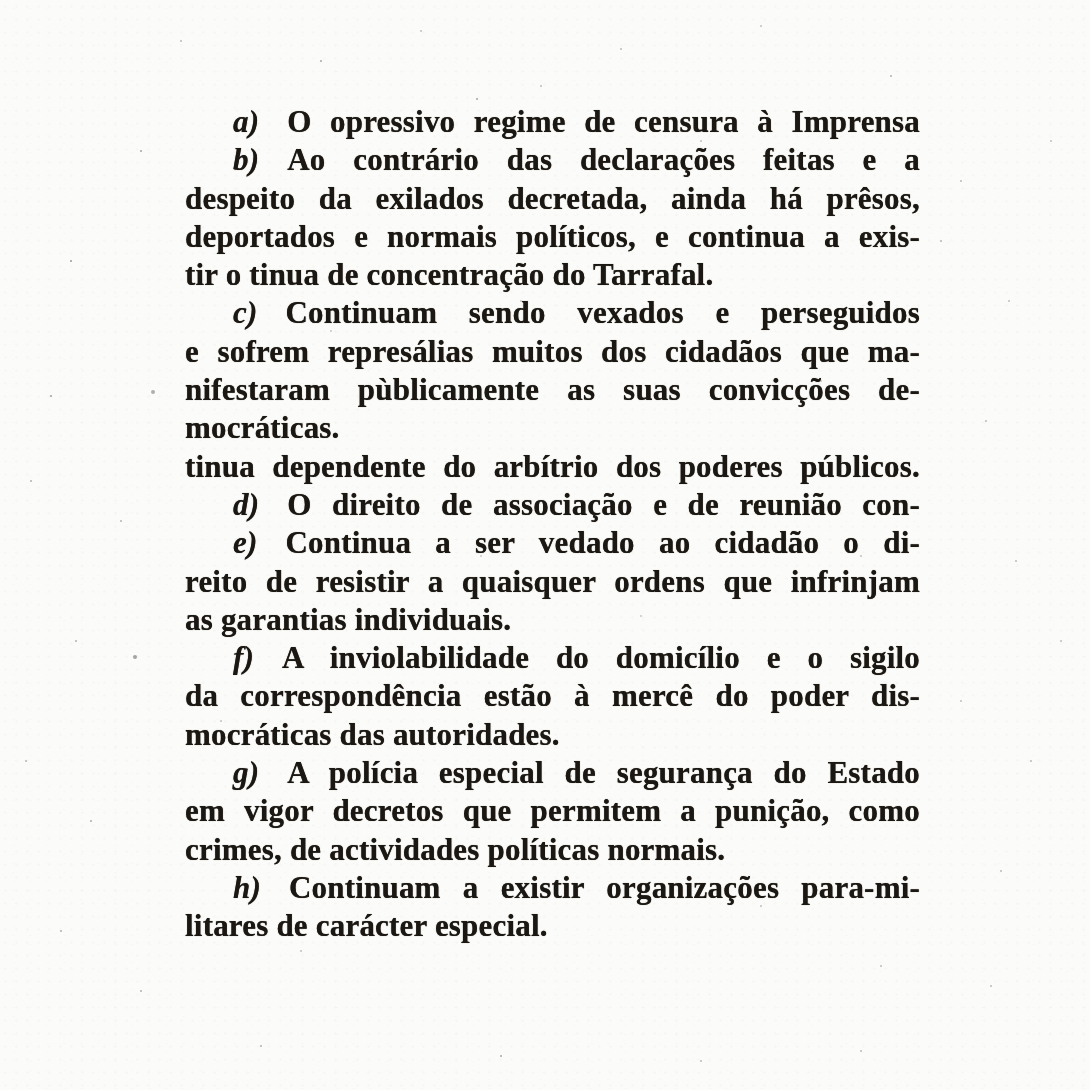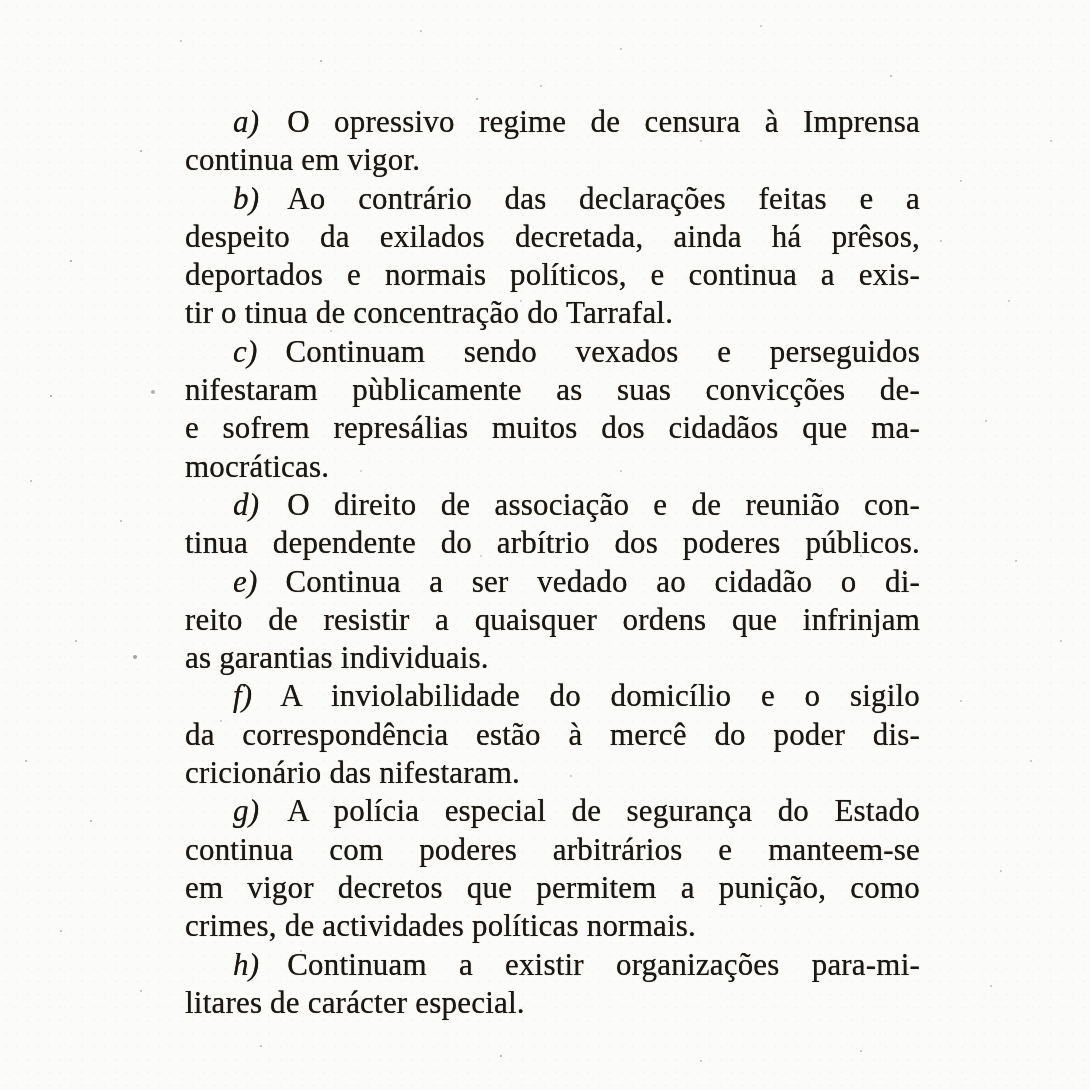--- a/index.html
+++ b/index.html
@@ -61,20 +61,21 @@
     position: absolute;
     left: 185px;
     top: 103px;
     width: 735px;
     color: #1b1712;
     font-size: 31px;
     line-height: 38.3px;
     letter-spacing: 0.2px;
     
     text-shadow: 0 0 0.7px rgba(27,23,18,0.85);
+    font-weight: bold;
   }
   .para { margin: 0; }
   .line {
     text-align: left;
     white-space: normal;
   }
   .line.j {
     text-align: justify;
     text-align-last: justify;
     text-justify: inter-word;
@@ -84,51 +85,49 @@
   .gap { display: inline-block; width: 28px; }
 </style>
 </head>
 <body>
 
 <div class="page" style="background-color: rgb(251, 251, 249);">
   <div class="specks"></div>
   <div class="text-block" style="color: rgb(27, 23, 18);">
       <div class="para">
         <div class="line j first"><span class="label">a)</span><span class="gap"></span>O opressivo regime de censura à Imprensa</div>
-        <div class="line">continua em vigor.</div>
       </div>
       <div class="para">
         <div class="line j first"><span class="label">b)</span><span class="gap"></span>Ao contrário das declarações feitas e a</div>
         <div class="line j">despeito da exilados decretada, ainda há prêsos,</div>
         <div class="line j">deportados e normais políticos, e continua a exis-</div>
         <div class="line">tir o tinua de concentração do Tarrafal.</div>
       </div>
       <div class="para">
         <div class="line j first"><span class="label">c)</span><span class="gap"></span>Continuam sendo vexados e perseguidos</div>
+        <div class="line j">e sofrem represálias muitos dos cidadãos que ma-</div>
         <div class="line j">nifestaram pùblicamente as suas convicções de-</div>
-        <div class="line j">e sofrem represálias muitos dos cidadãos que ma-</div>
         <div class="line">mocráticas.</div>
       </div>
       <div class="para">
+        <div class="line j">tinua dependente do arbítrio dos poderes públicos.</div>
         <div class="line j first"><span class="label">d)</span><span class="gap"></span>O direito de associação e de reunião con-</div>
-        <div class="line j">tinua dependente do arbítrio dos poderes públicos.</div>
       </div>
       <div class="para">
         <div class="line j first"><span class="label">e)</span><span class="gap"></span>Continua a ser vedado ao cidadão o di-</div>
         <div class="line j">reito de resistir a quaisquer ordens que infrinjam</div>
         <div class="line">as garantias individuais.</div>
       </div>
       <div class="para">
         <div class="line j first"><span class="label">f)</span><span class="gap"></span>A inviolabilidade do domicílio e o sigilo</div>
         <div class="line j">da correspondência estão à mercê do poder dis-</div>
-        <div class="line">cricionário das nifestaram.</div>
+        <div class="line">mocráticas das autoridades.</div>
       </div>
       <div class="para">
         <div class="line j first"><span class="label">g)</span><span class="gap"></span>A polícia especial de segurança do Estado</div>
-        <div class="line j">continua com poderes arbitrários e manteem-se</div>
         <div class="line j">em vigor decretos que permitem a punição, como</div>
         <div class="line">crimes, de actividades políticas normais.</div>
       </div>
       <div class="para">
         <div class="line j first"><span class="label">h)</span><span class="gap"></span>Continuam a existir organizações para-mi-</div>
         <div class="line">litares de carácter especial.</div>
       </div>
     </div>
 </div>
 

